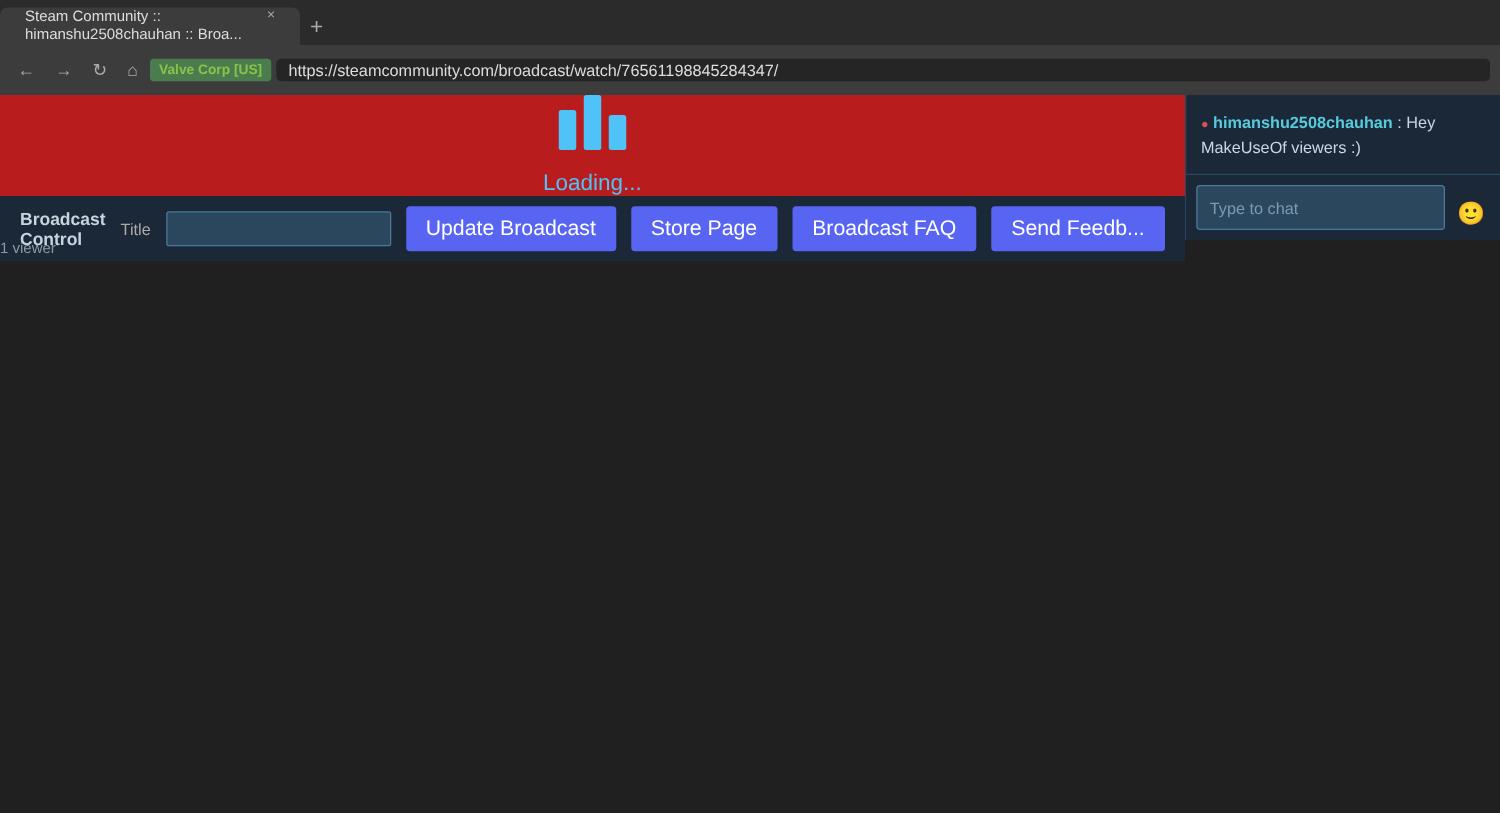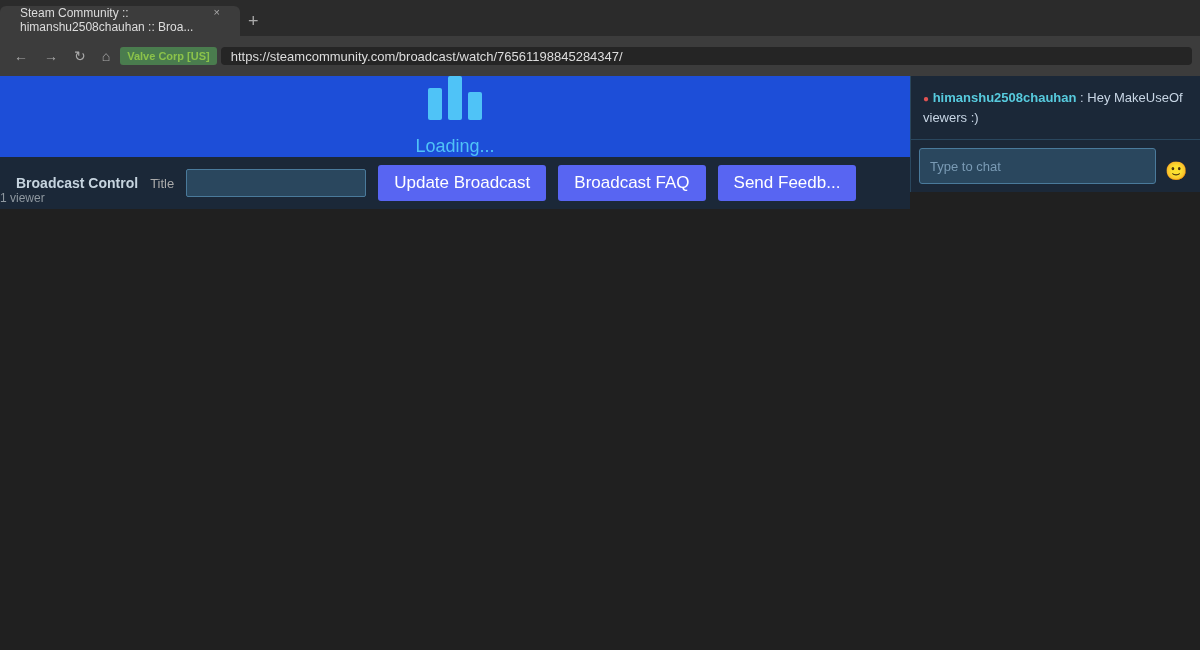--- a/index.html
+++ b/index.html
@@ -30,21 +30,21 @@
     .chat-sidebar { width: 290px; background: #1b2838; border-left: 1px solid #2a475e; display: flex; flex-direction: column; height: 100%; }
     .chat-messages { flex: 1; padding: 12px; overflow-y: auto; }
     .chat-message { font-size: 13px; line-height: 1.5; color: #c8d6e5; }
     .chat-username { color: #57cbde; font-weight: bold; margin-top: 48px; }
     .chat-input-area { display: flex; align-items: flex-end; padding: 8px; border-top: 1px solid #2a475e; gap: 6px; background: #1b2838; }
     .chat-input { flex: 1; background: #2a475e; border: 1px solid #4a7a9b; color: #ddd; font-size: 13px; padding: 6px 10px; border-radius: 3px; height: 36px; }
     .chat-input::placeholder { color: #7a9bb5; }
     .emoji-btn { background: none; border: none; color: #aaa; font-size: 18px; cursor: pointer; padding: 2px 4px; }
     .main-area { display: flex; flex: 1; }
     .video-wrap { flex: 1; position: relative; display: flex; flex-direction: column; }
-    .video-display { flex: 1; background: #1d4ed8; display: flex; align-items: center; justify-content: center; flex-direction: column; }
+    .video-display { flex: 1; background: #b91c1c; display: flex; align-items: center; justify-content: center; flex-direction: column; }
     .bottom-controls { background: #1b2838; height: 52px; display: flex; align-items: center; padding: 0 16px; gap: 12px; position: relative; }
     .bc-label { color: #c6d4df; font-size: 14px; font-weight: bold; }
     .viewer-info { color: #8f98a0; font-size: 12px; position: absolute; bottom: 4px; left: 0; }
   </style>
 </head>
 <body>
 
 <div class="browser-chrome">
   <div class="tab-bar">
     <div class="tab">
@@ -72,20 +72,21 @@
         <div class="bar bar2"></div>
         <div class="bar bar3"></div>
       </div>
       <span class="loading-text">Loading...</span>
     </div>
     <div class="bottom-controls">
       <span class="bc-label">Broadcast Control</span>
       <span class="title-label">Title</span>
       <input class="title-input" type="text" value="" style="">
       <button class="action-btn">Update Broadcast</button>
+      <button class="action-btn">Store Page</button>
       <button class="action-btn">Broadcast FAQ</button>
       <button class="action-btn">Send Feedb...</button>
       <span class="viewer-info">1 viewer</span>
     </div>
   </div>
 
   <div class="chat-sidebar">
     <div class="chat-messages">
       <div class="chat-message">
         <span style="color:#e05252; font-size:10px;">●</span>

